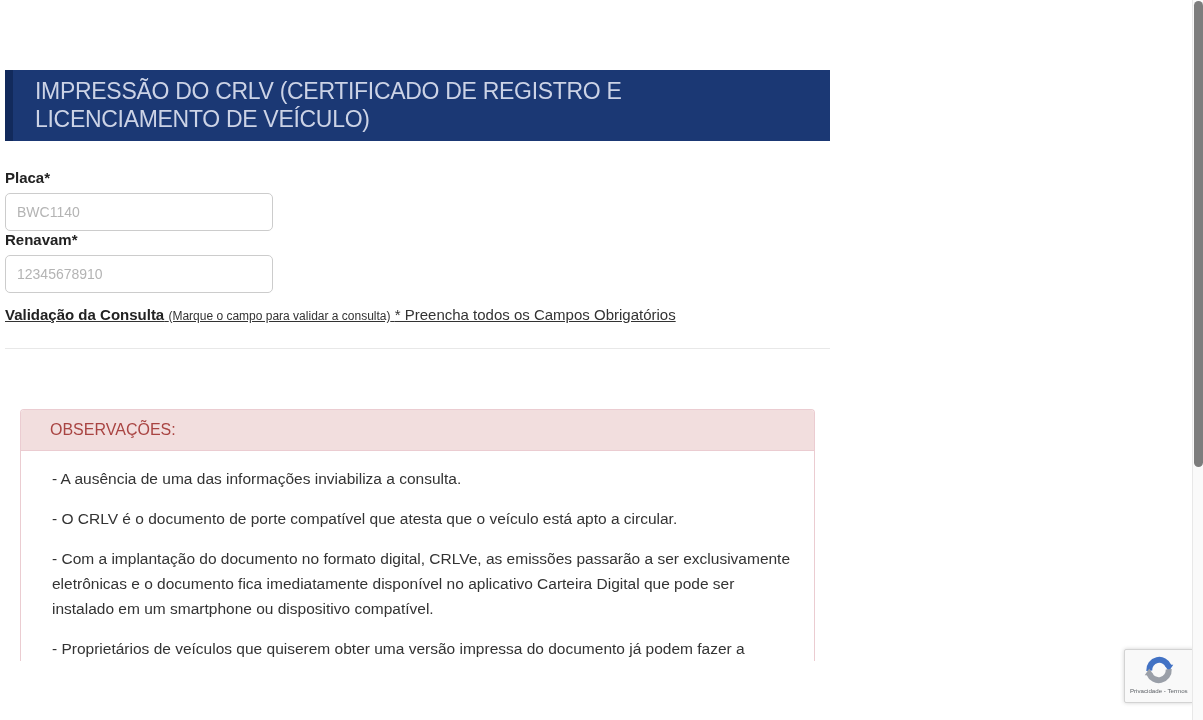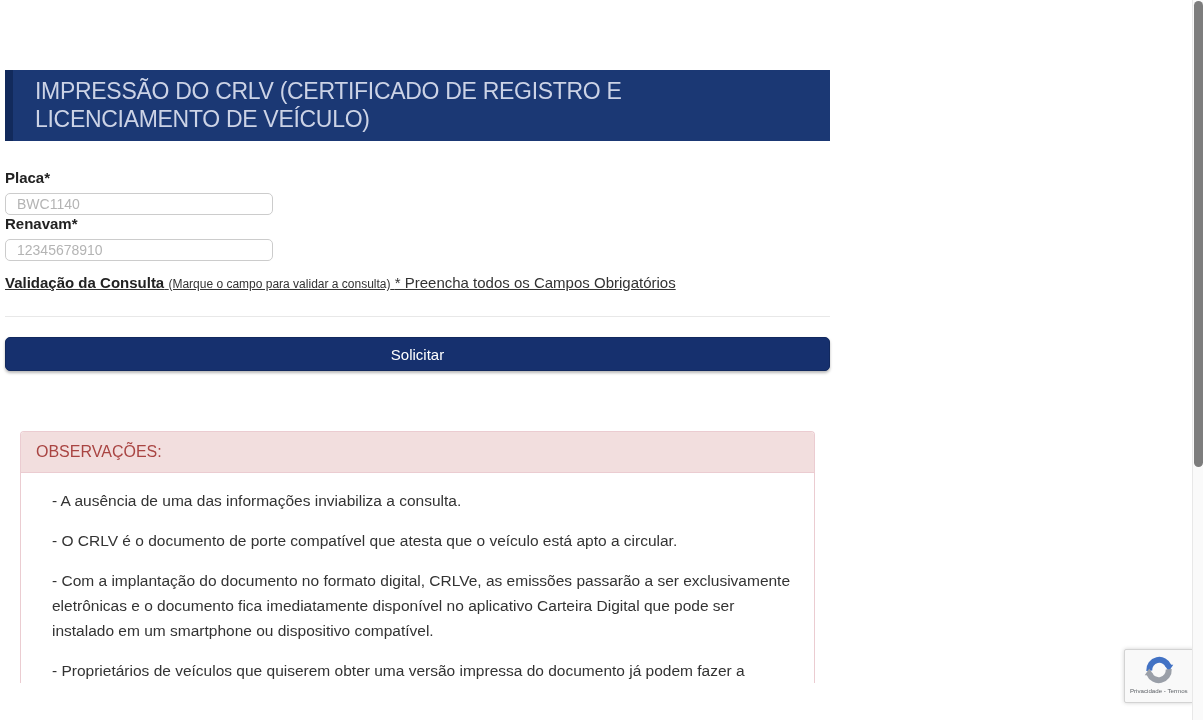--- a/index.html
+++ b/index.html
@@ -18,21 +18,21 @@
   .page-header h1 {
     font-size:23px; font-weight:400; letter-spacing:-0.3px;
     color:#ccd3e6; line-height:28px; max-width:645px;
   }
 
   
   .field-placa { margin-top:28px; }
   .field-renavam { }
   .field-label { display:block; font-size:15px; font-weight:bold; color:#222; }
   .text-input {
-    margin-top:7px; width:268px; height:22px;
+    margin-top:7px; width:268px; height:38px;
     border:1px solid #cccccc; border-radius:5px;
     padding:0 11px; font-size:14px; color:#555;
     font-family:"Liberation Sans","DejaVu Sans",sans-serif;
     outline:none; background:#fff;
   }
   .text-input::placeholder { color:#b4b4b4; opacity:1; }
 
   .validation-row { margin-top:13px; font-size:15px; color:#333;text-decoration:underline; }
   .validation-label { font-weight:bold; color:#222; }
   .validation-hint { font-size:12px; color:#333; }
@@ -50,21 +50,21 @@
   }
 
   
   .obs-panel {
     margin-top:60px; margin-left:15px; width:795px;
     border:1px solid #ebccd1; border-bottom:none;
     border-radius:4px 4px 0 0; background:#fff;
   }
   .obs-header {
     background:#f2dede; color:#a94442;
-    padding:11px 15px; font-size:16px;
+    padding:11px 29px; font-size:16px;
     border-bottom:1px solid #ebccd1;
     border-radius:3px 3px 0 0;
   }
   .obs-body { padding:15px 15px 0 15px; }
   .obs-body p { font-size:15.5px; line-height:25px; color:#333; margin:0 0 15px 16px; }
 
   
   .recaptcha-badge {
     position:absolute; left:1124px; top:649px; width:70px; height:54px;
     background:#f9f9f9; border:1px solid #d3d3d3; border-radius:2px;
@@ -104,21 +104,20 @@
   </div>
 
   <div class="validation-row">
     <span class="validation-label">Validação da Consulta</span>
     <span class="validation-hint">(Marque o campo para validar a consulta)</span>
     <span class="validation-note">* Preencha todos os Campos Obrigatórios</span>
   </div>
 
   <hr class="divider">
 
-  <button class="submit-btn">Solicitar</button>
 
   <div class="obs-panel">
     <div class="obs-header">OBSERVAÇÕES:</div>
     <div class="obs-body">
       <p>- A ausência de uma das informações inviabiliza a consulta.</p>
       <p>- O CRLV é o documento de porte compatível que atesta que o veículo está apto a circular.</p>
       <p>- Com a implantação do documento no formato digital, CRLVe, as emissões passarão a ser exclusivamente eletrônicas e o documento fica imediatamente disponível no aplicativo Carteira Digital que pode ser instalado em um smartphone ou dispositivo compatível.</p>
       <p>- Proprietários de veículos que quiserem obter uma versão impressa do documento já podem fazer a</p>
     </div>
   </div>

